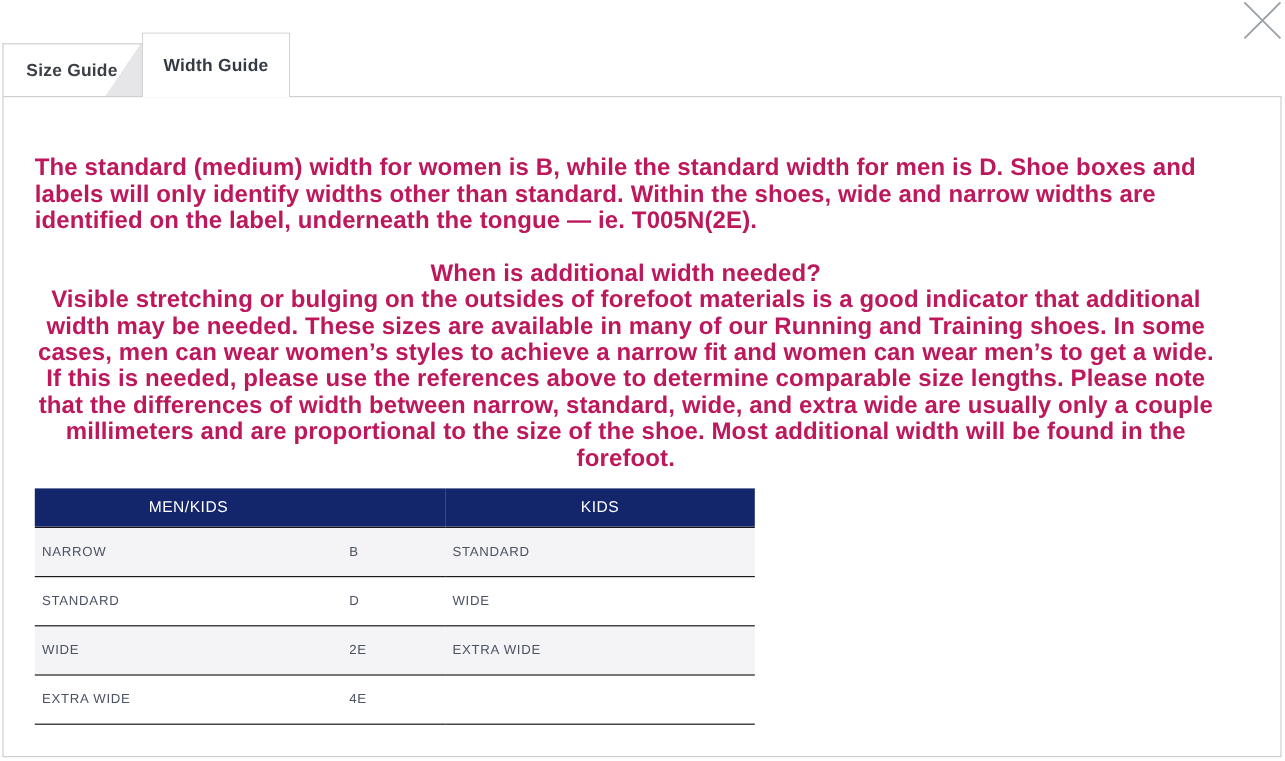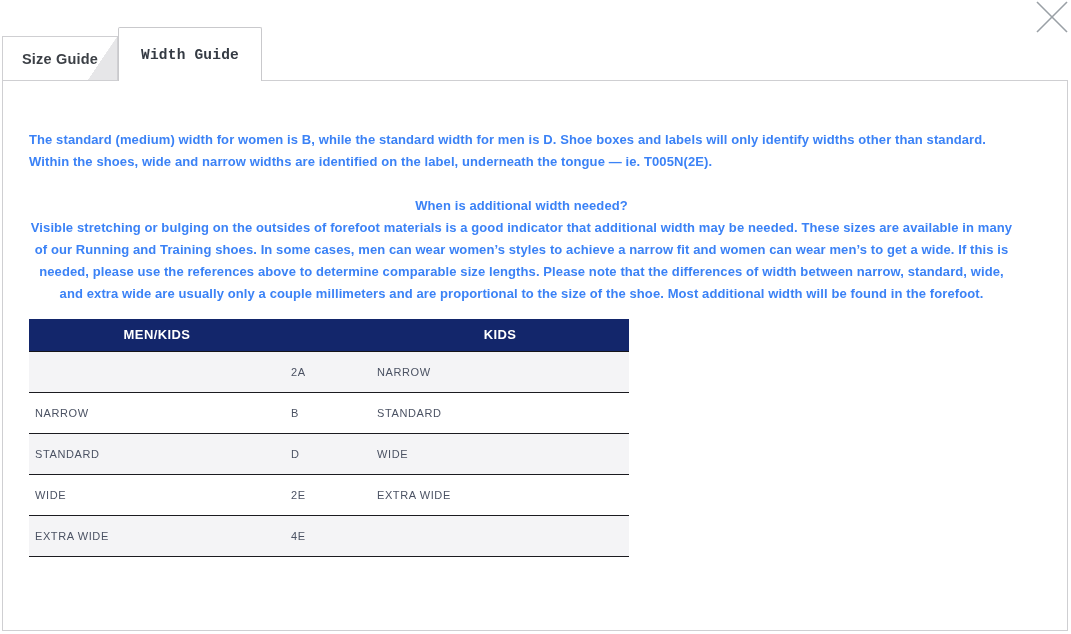--- a/index.html
+++ b/index.html
@@ -41,63 +41,62 @@
   }
   .tab-fold {
     position: absolute;
     right: 0; top: 0;
     width: 29px; height: 100%;
     background: linear-gradient(to bottom right, rgba(0,0,0,0) 49.6%, #e6e6e8 50%);
     pointer-events: none;
   }
   .tab-active {
     left: 118px; top: 27px;
-    width: 144px; height: 54px;
+    width: 124px; height: 54px;
     border: 1px solid #c9c9cc;
     border-bottom: none;
     border-radius: 2px 2px 0 0;
     z-index: 3;
     color: #343a43;
-    font-family: Liberation Mono, monospace;
   }
 
   
   .panel {
     position: absolute;
     left: 2px; top: 80px;
     width: 1066px; height: 551px;
     background: #ffffff;
     border: 1px solid #cfcfd2;
     z-index: 2;
     padding: 48px 40px 0 26px;
   }
 
   .copy {
-    color: #3b82f6;
-    font-size: 13px;
+    color: #be185d;
+    font-size: 20px;
     font-weight: bold;
     line-height: 22px;
     letter-spacing: 0.1px;
     max-width: 985px;
   }
   .copy + .copy { margin-top: 22px; text-align: center; }
   .q-heading { display: block; }
 
   
   table.width-table {
     margin-top: 14px;
     width: 600px;
     border-collapse: collapse;
     table-layout: fixed;
   }
   .width-table thead th {
     background: #13266b;
     color: #ffffff;
     font-size: 13px;
-    font-weight: bold;
+    font-weight: normal;
     letter-spacing: 0.4px;
     height: 32px;
     text-align: center;
     border-bottom: 1px solid #15151a;
   }
   .width-table tbody td {
     height: 41px;
     font-size: 11px;
     font-weight: normal;
     color: #4b5263;
@@ -145,25 +144,20 @@
     </colgroup>
     <thead>
       <tr>
         <th>MEN/KIDS</th>
         <th></th>
         <th>KIDS</th>
       </tr>
     </thead>
     <tbody>
       <tr>
-        <td></td>
-        <td>2A</td>
-        <td>NARROW</td>
-      </tr>
-      <tr>
         <td>NARROW</td>
         <td>B</td>
         <td>STANDARD</td>
       </tr>
       <tr>
         <td>STANDARD</td>
         <td>D</td>
         <td>WIDE</td>
       </tr>
       <tr>

